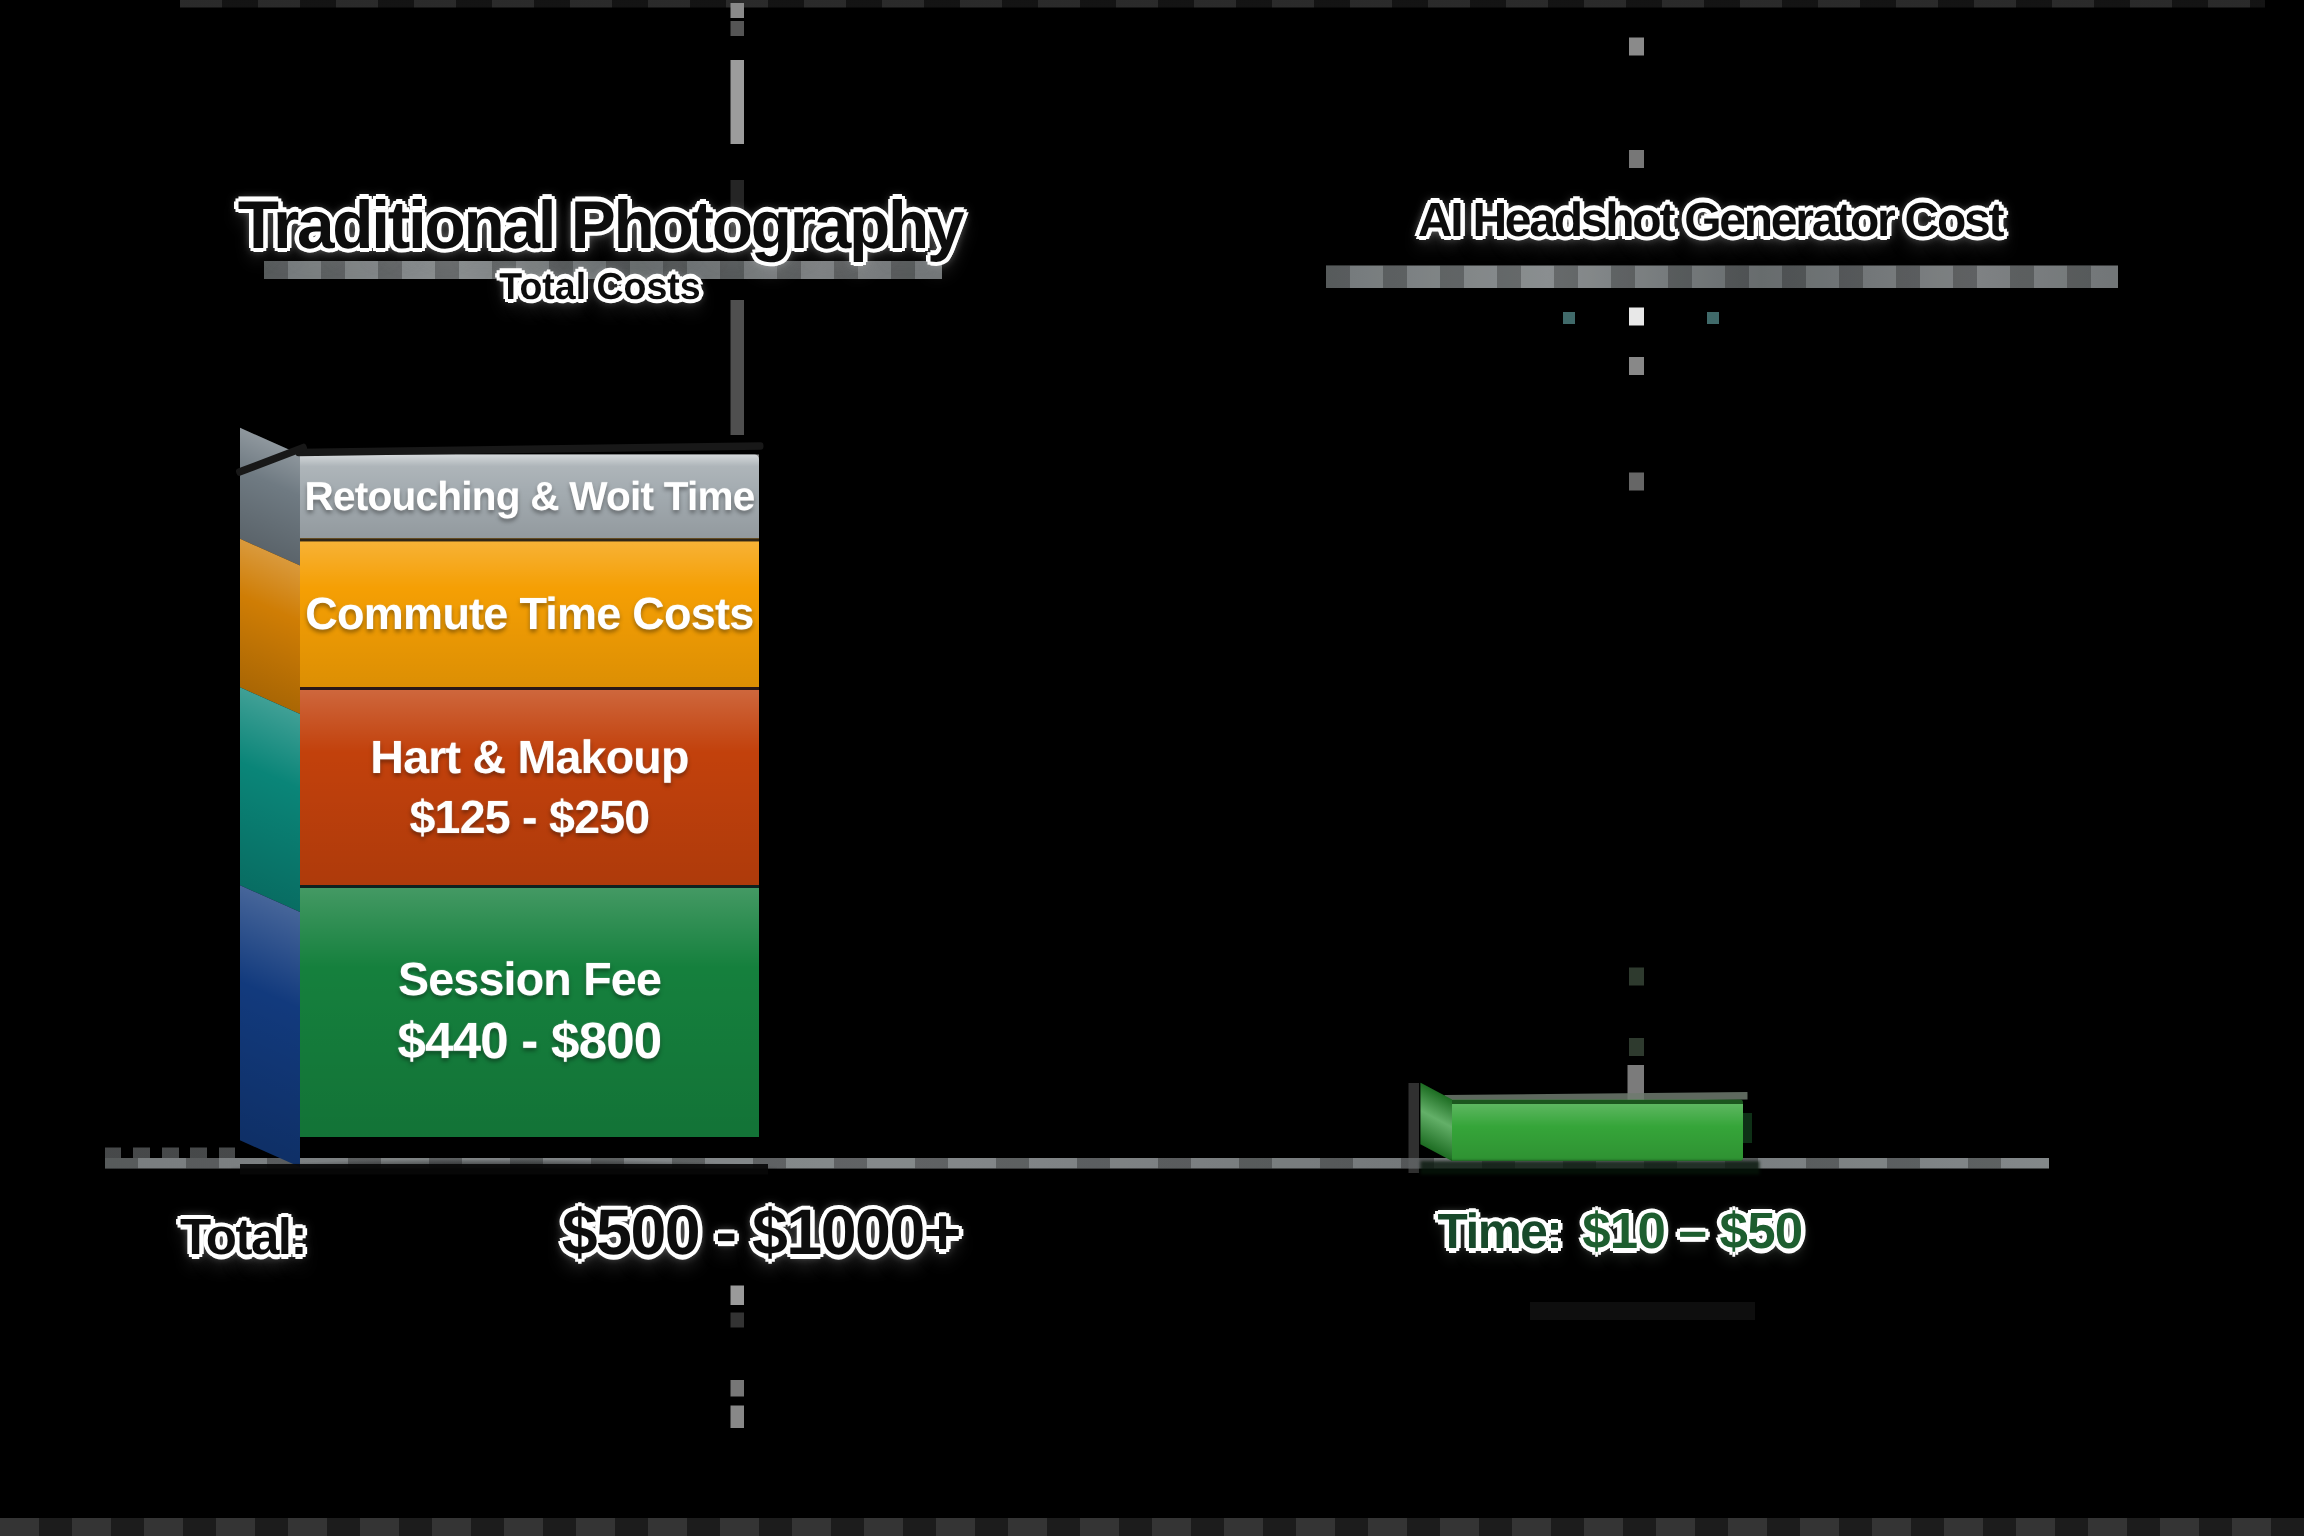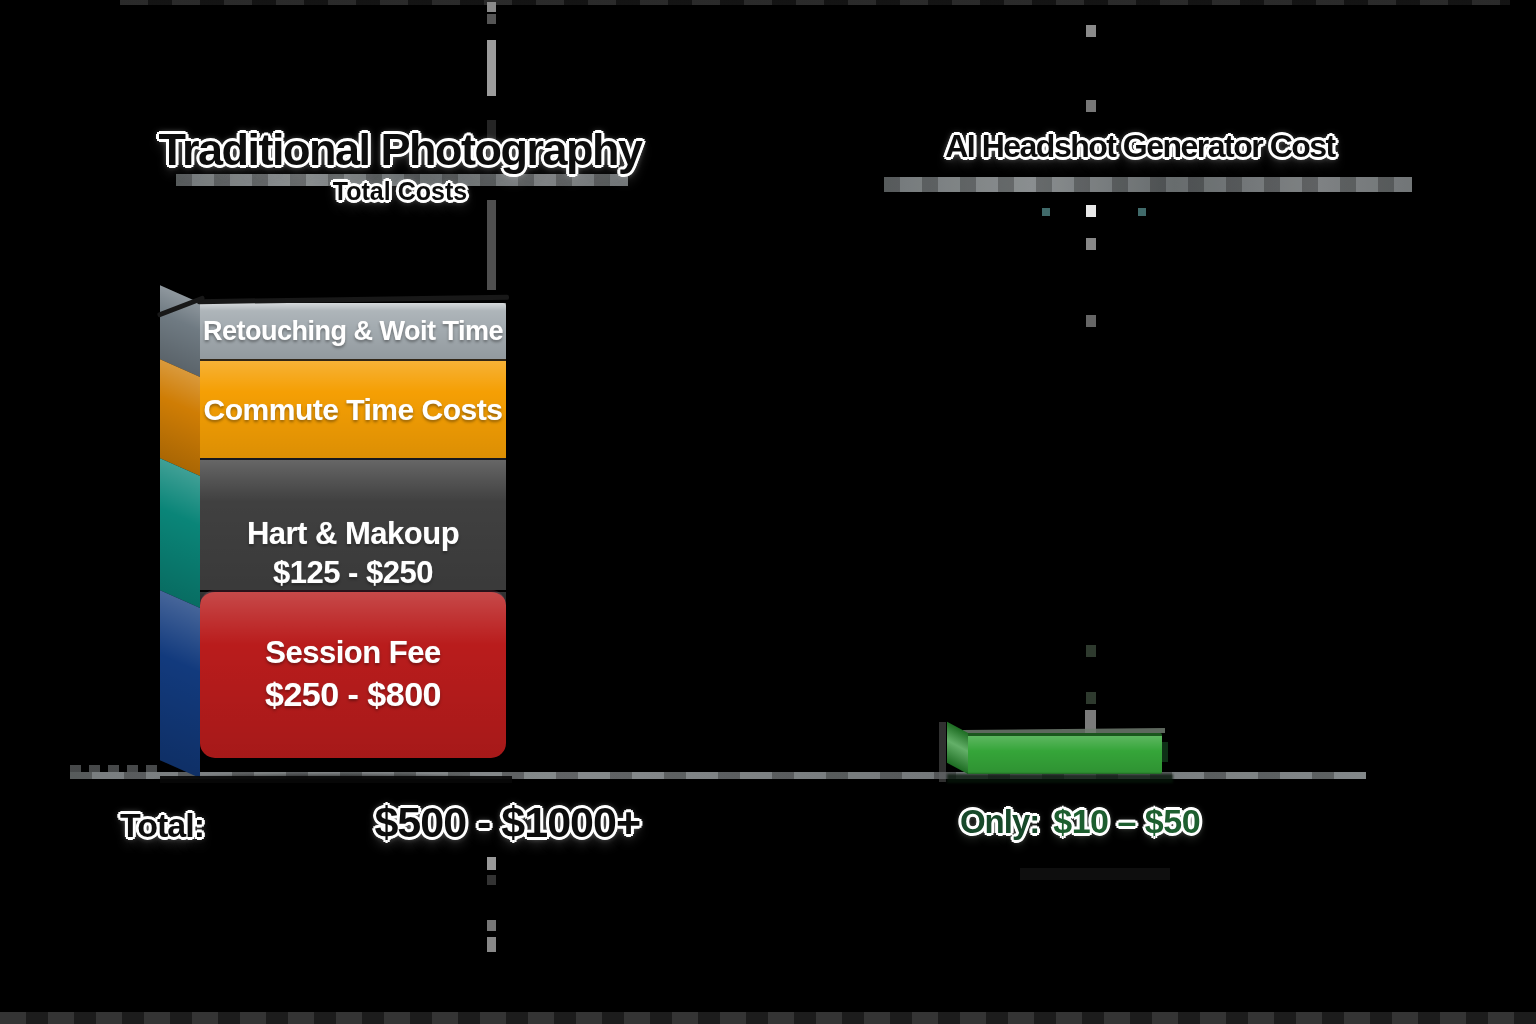--- a/index.html
+++ b/index.html
@@ -153,29 +153,29 @@
 
     <div class="abs front">
       <div class="seg seg0" style="background-color: rgb(163, 171, 176);">
         <div class="shine"></div>
         <div class="seg-text lbl0">Retouching &amp; Woit Time</div>
       </div>
       <div class="seg seg1" style="background-color: rgb(245, 159, 4);">
         <div class="shine"></div>
         <div class="seg-text lbl1">Commute Time Costs</div>
       </div>
-      <div class="seg seg2" style="background-color: #404040; justify-content: flex-end;">
+      <div class="seg seg2" style="background-color: #c2410c;">
         <div class="shine"></div>
         <div class="seg-text lbl2">Hart &amp; Makoup</div>
         <div class="seg-text rng2">$125 - $250</div>
       </div>
-      <div class="seg seg3" style="background-color: #b91c1c; border-radius: 15px;">
+      <div class="seg seg3" style="background-color: #15803d;">
         <div class="shine"></div>
         <div class="seg-text lbl3">Session Fee</div>
-        <div class="seg-text rng3">$250 - $800</div>
+        <div class="seg-text rng3">$440 - $800</div>
       </div>
     </div>
     <div class="abs edge-top-main"></div>
     <div class="abs edge-top-left"></div>
     <div class="abs bar-shadow"></div>
     <div class="abs bar-bottom-line"></div>
   </div>
 
   <div class="abs baseline-ticks"></div>
   <div class="abs baseline"></div>
@@ -193,17 +193,17 @@
       </div>
     <div class="abs gcap"></div>
     <div class="abs gshadow"></div>
   </div>
 
   <div class="abs total-left">
     <span class="t-label outlined">Total:</span>
     <span class="t-value outlined">$500 - $1000+</span>
   </div>
   <div class="abs total-right">
-    <span class="t-label outlined-green" style="color: rgb(23, 73, 42);">Only:</span>
+    <span class="t-label outlined-green" style="color: rgb(23, 73, 42);">Time:</span>
     <span class="t-value outlined-green" style="color: rgb(29, 94, 47);">$10 – $50</span>
   </div>
 
 </div>
 
 </body></html>

